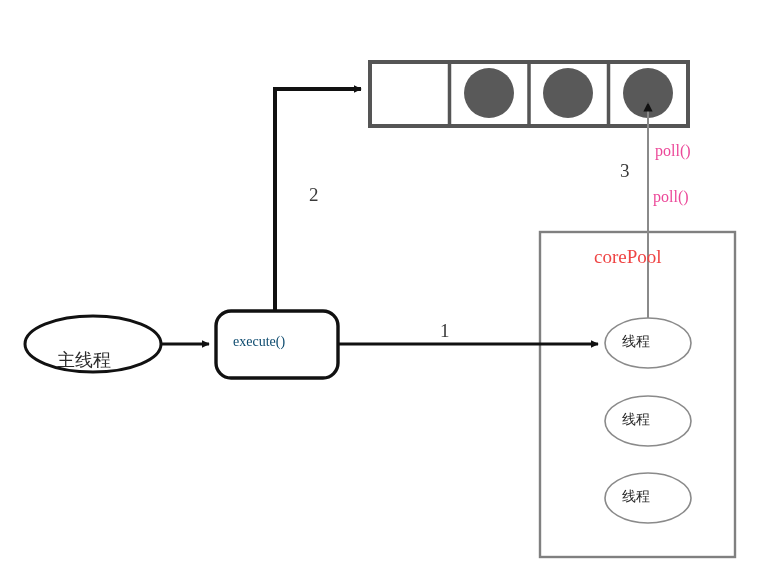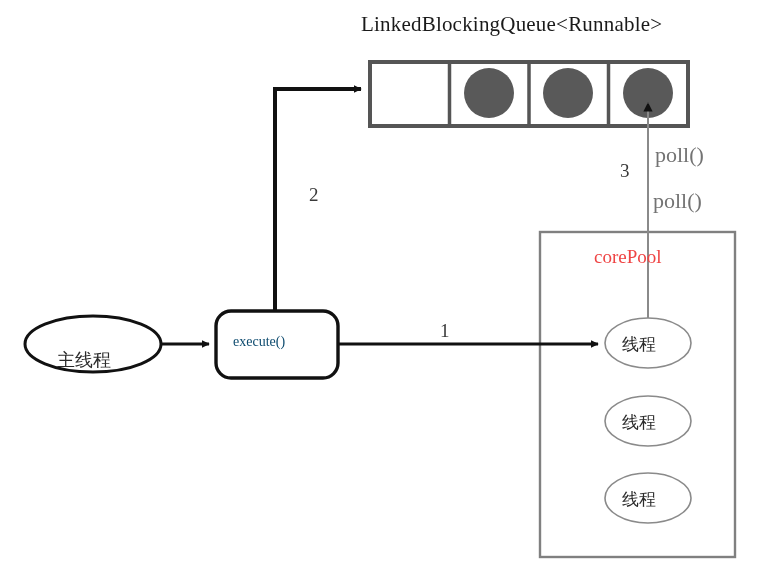--- a/index.html
+++ b/index.html
@@ -8,24 +8,24 @@
     background:#ffffff;
     font-family:"Liberation Serif", serif;
     overflow:hidden;
     position:relative;
   }
   #stage{position:absolute;left:0;top:0;width:759px;height:572px;}
   svg#diagram{position:absolute;left:0;top:0;width:759px;height:572px;}
 
   .txt{position:absolute;white-space:nowrap;color:#1a1a1a;font-family:"Liberation Serif", serif;}
   .title{font-size:21px;letter-spacing:.2px;}
-  .cjk{font-family:"DejaVu Sans", sans-serif;font-size:17px;color:#2b2b2b;}
+  .cjk{font-family:"DejaVu Sans", sans-serif;font-size:14px;color:#2b2b2b;}
   .cjk-main{font-family:"DejaVu Sans", sans-serif;font-size:18px;color:#2b2b2b;}
   .lbl-num{font-size:19px;color:#3a3a3a;}
-  .lbl-fn{font-size:22px;color:#737373;}
+  .lbl-fn{font-size:16px;color:#ec4899;}
   .lbl-pool{font-size:19px;color:#ef4444;}
   .lbl-exec{font-size:14px;color:#0c4a6e;}
 </style>
 </head>
 <body>
 
 <div id="stage">
 
   <svg id="diagram" viewBox="0 0 759 572">
     <defs>
@@ -62,21 +62,20 @@
 
     <line x1="162" y1="344" x2="209" y2="344" stroke="#111111" stroke-width="3.2" marker-end="url(#ahBold)"></line>
 
     <path d="M275,311 L275,89 L361,89" fill="none" stroke="#111111" stroke-width="4" marker-end="url(#ahBold)"></path>
 
     <line x1="338" y1="344" x2="598" y2="344" stroke="#111111" stroke-width="3.2" marker-end="url(#ahBold)"></line>
 
     <line x1="648" y1="318" x2="648" y2="103" stroke="#8a8a8a" stroke-width="2" marker-end="url(#ahThin)"></line>
   </svg>
 
-  <div class="txt title" style="left:361px;top:12px;">LinkedBlockingQueue&lt;Runnable&gt;</div>
 
   <div class="txt cjk-main" style="left:57px;top:348px;">主线程</div>
 
   <div class="txt lbl-exec" style="left:233px;top:334px;">execute()</div>
 
   <div class="txt lbl-pool" style="left:594px;top:246px;">corePool</div>
 
   <div class="txt cjk" style="left:622px;top:333px;">线程</div>
   <div class="txt cjk" style="left:622px;top:411px;">线程</div>
   <div class="txt cjk" style="left:622px;top:488px;">线程</div>

